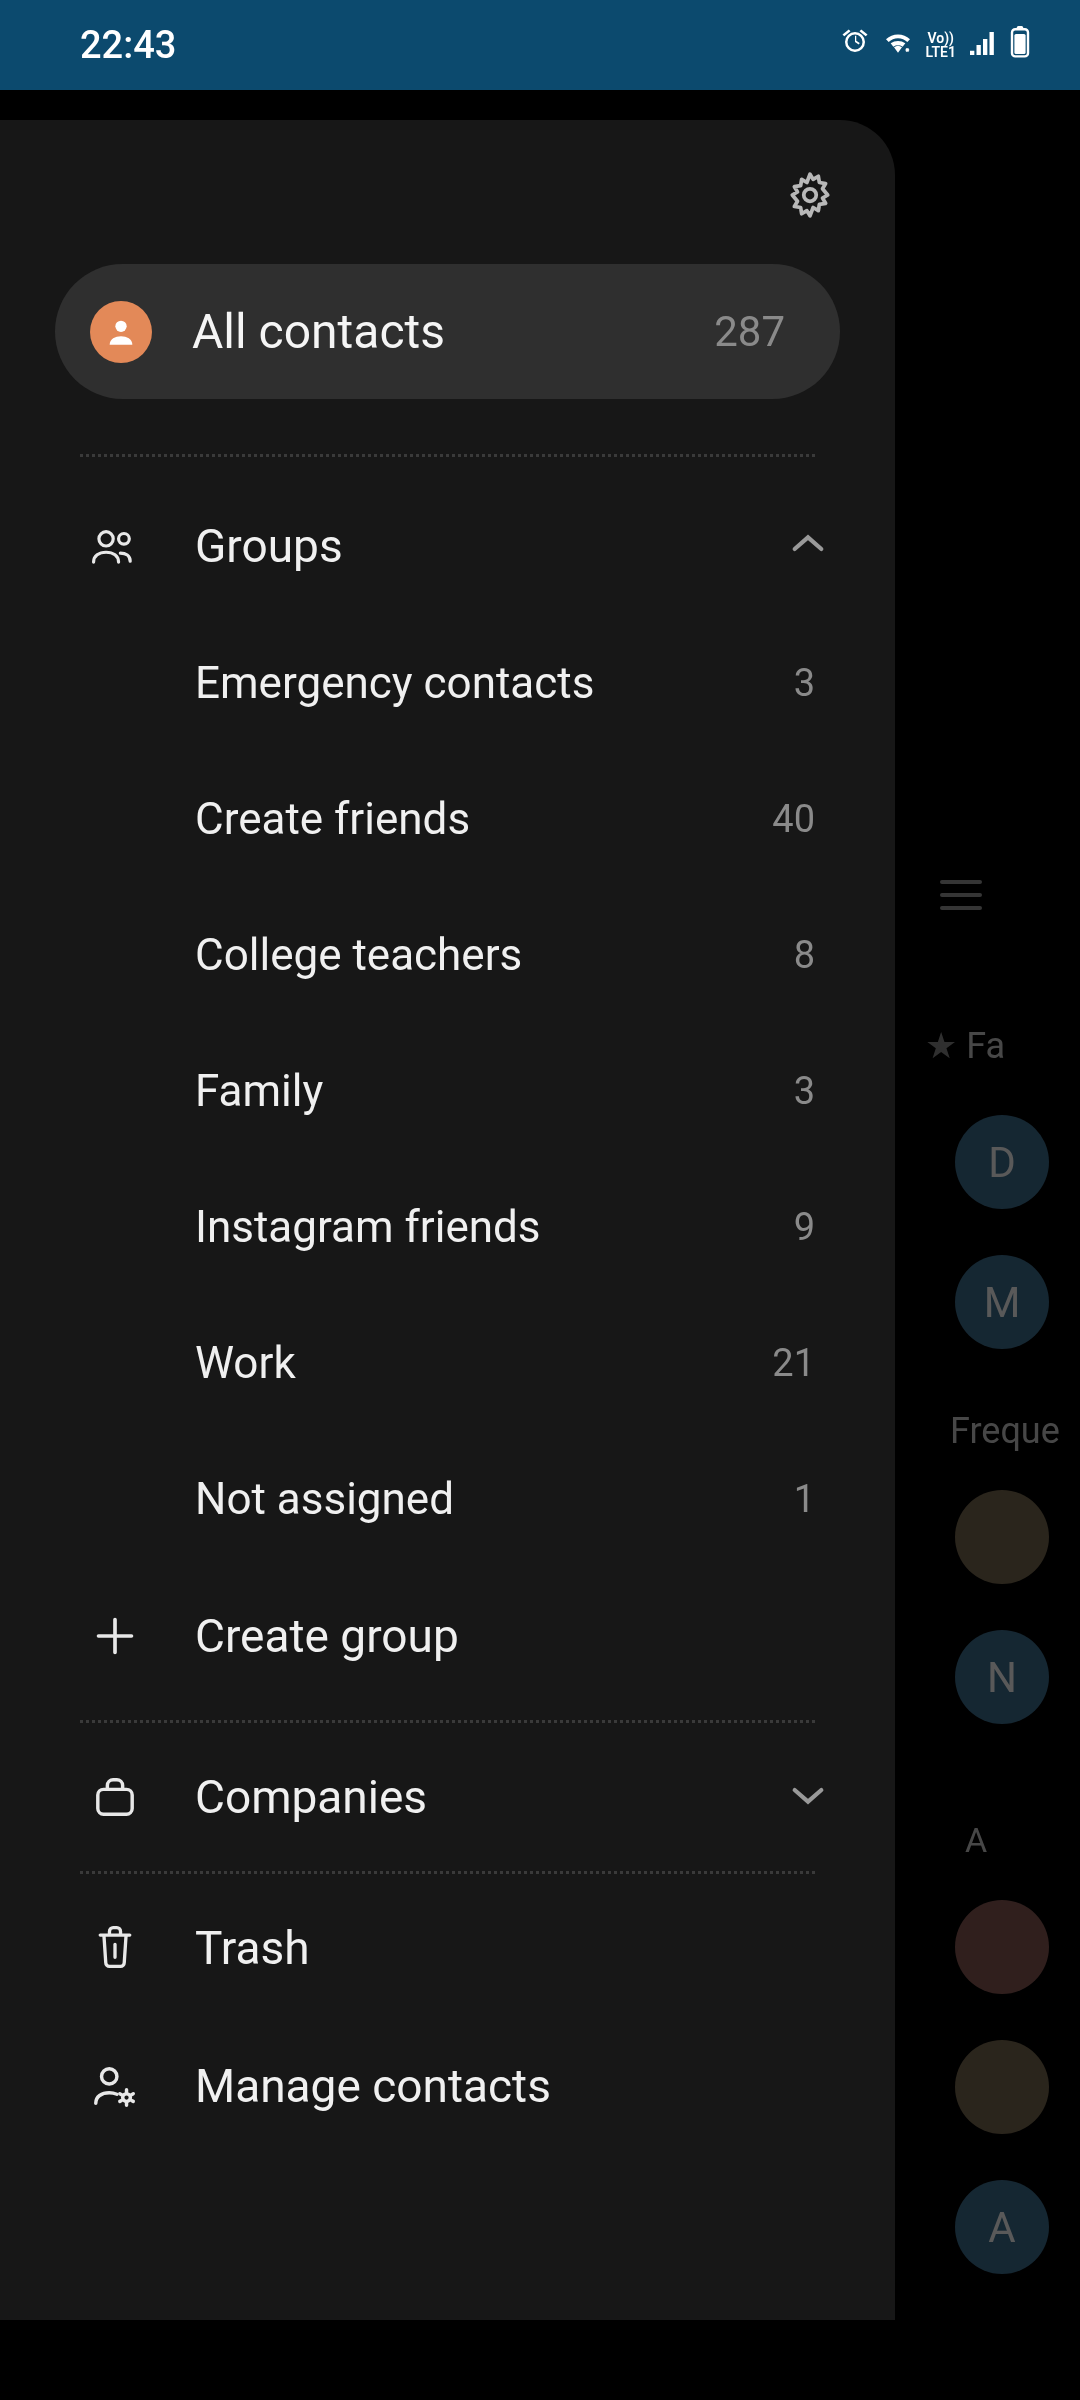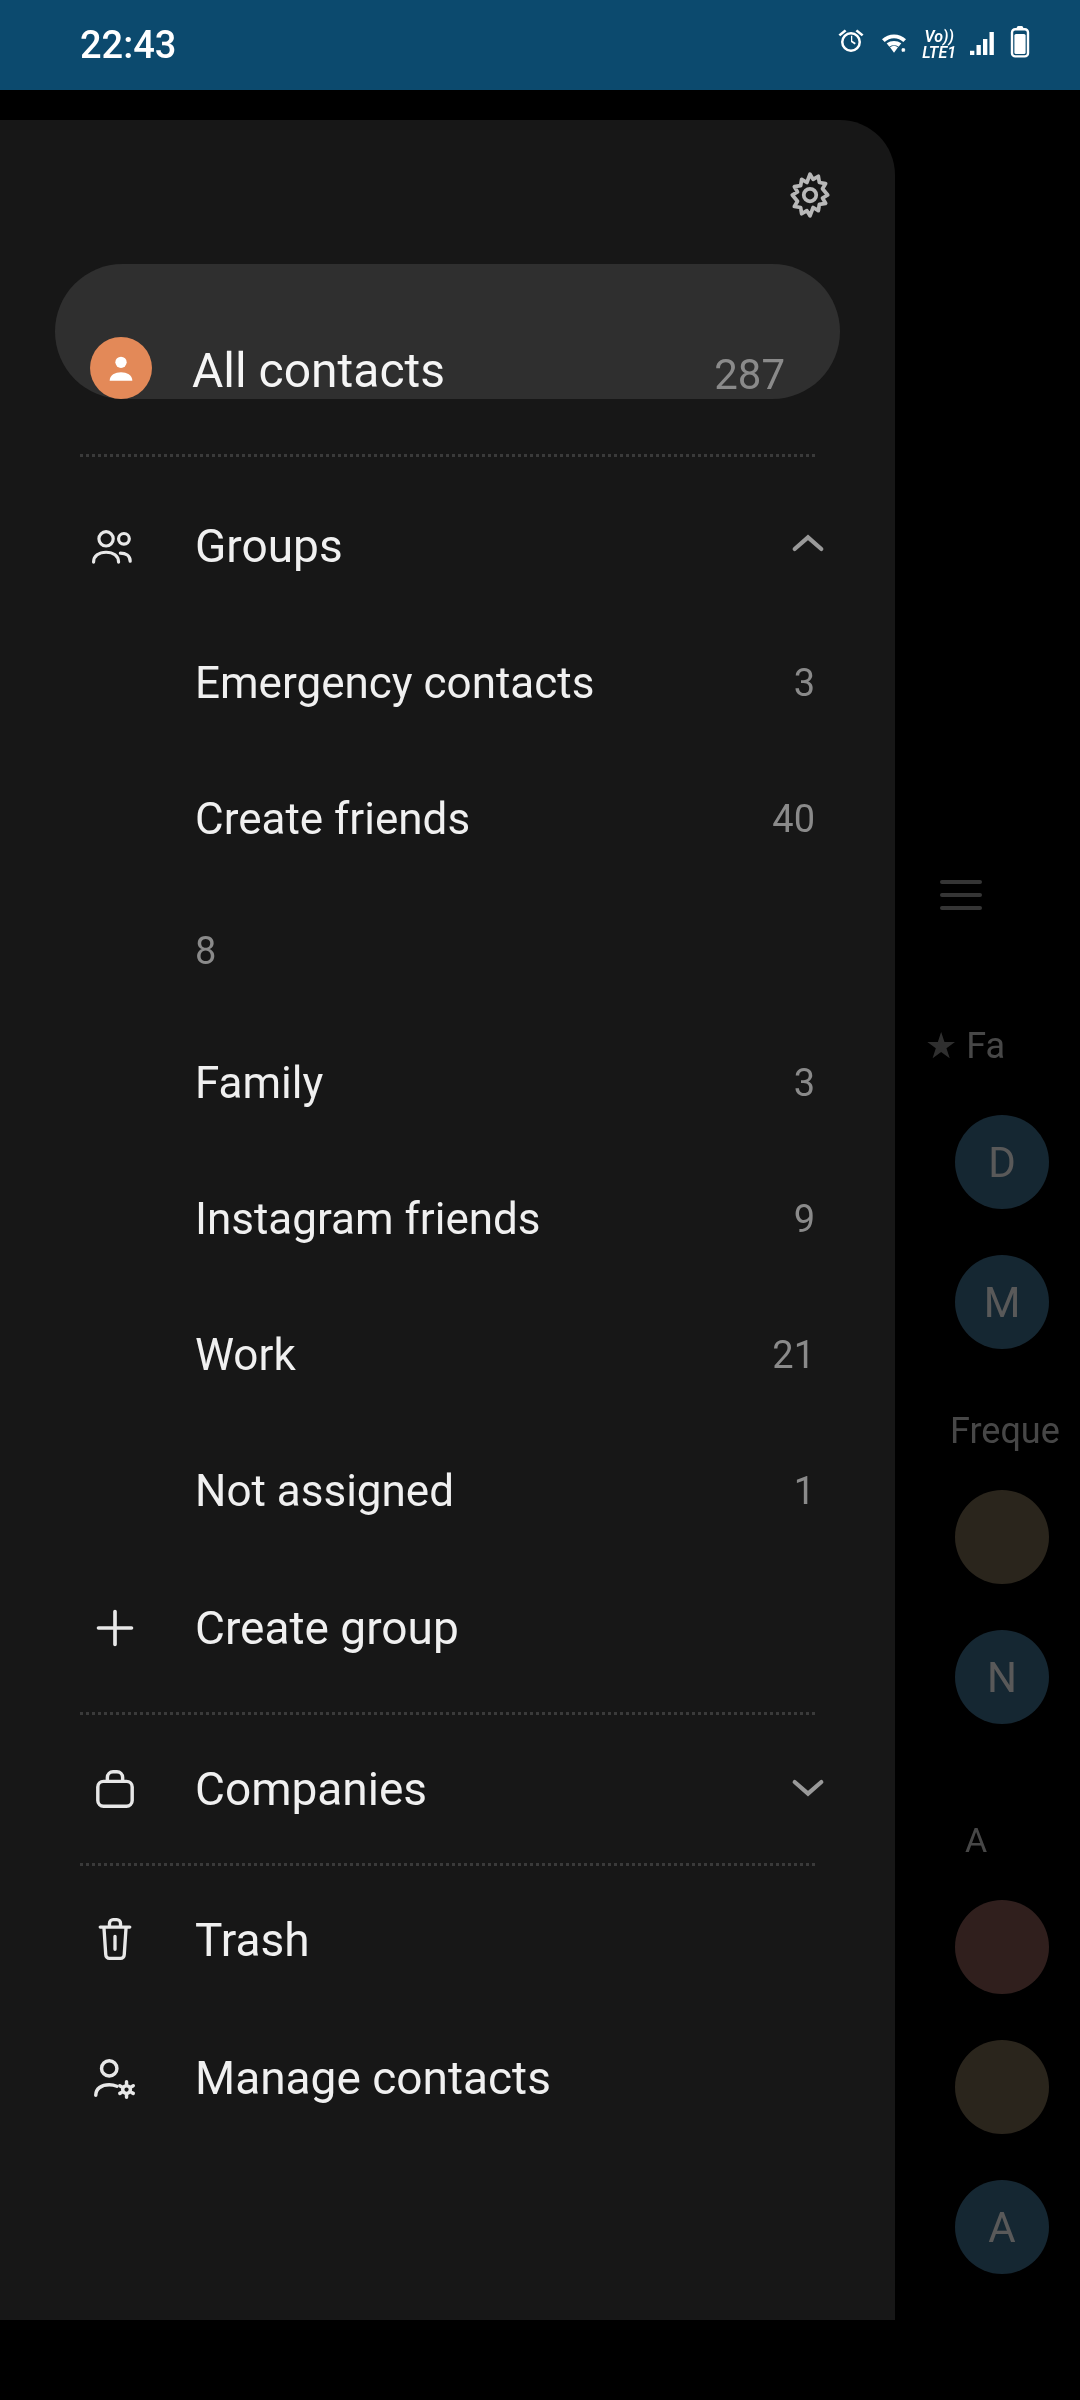--- a/index.html
+++ b/index.html
@@ -53,21 +53,21 @@
       display: flex;
       justify-content: flex-end;
       padding: 0 60px 40px 60px;
     }
     .all-contacts-pill {
       margin: 0 55px 0 55px;
       background: #2f2f2f;
       border-radius: 70px;
       height: 135px;
       display: flex;
-      align-items: flex-end;
+      align-items: center;
       padding: 0 55px 0 35px;
     }
     .avatar-circle {
       width: 62px;
       height: 62px;
       border-radius: 50%;
       background: #e38958;
       display: flex;
       align-items: center;
       justify-content: center;
@@ -157,23 +157,22 @@
       width: 94px;
       height: 94px;
       border-radius: 50%;
       display: flex;
       align-items: center;
       justify-content: center;
       font-size: 42px;
       color: #fff;
     }
     .status-lte {
-      font-size: 16px;
+      font-size: 14px;
       line-height: 1;
-      font-style: italic;
     }
   </style>
 </head>
 <body>
 
 <div class="status-bar">
   <div class="status-time">22:43</div>
   <div class="status-icons">
     <span>
       <svg width="30" height="30" viewBox="0 0 24 24">
@@ -272,20 +271,21 @@
 
   <div class="group-item">
     <div class="group-label">Emergency contacts</div>
     <div class="group-count">3</div>
   </div>
   <div class="group-item">
     <div class="group-label">Create friends</div>
     <div class="group-count">40</div>
   </div>
   <div class="group-item">
+    <div class="group-label">College teachers</div>
     <div class="group-count">8</div>
   </div>
   <div class="group-item">
     <div class="group-label">Family</div>
     <div class="group-count">3</div>
   </div>
   <div class="group-item">
     <div class="group-label">Instagram friends</div>
     <div class="group-count">9</div>
   </div>

